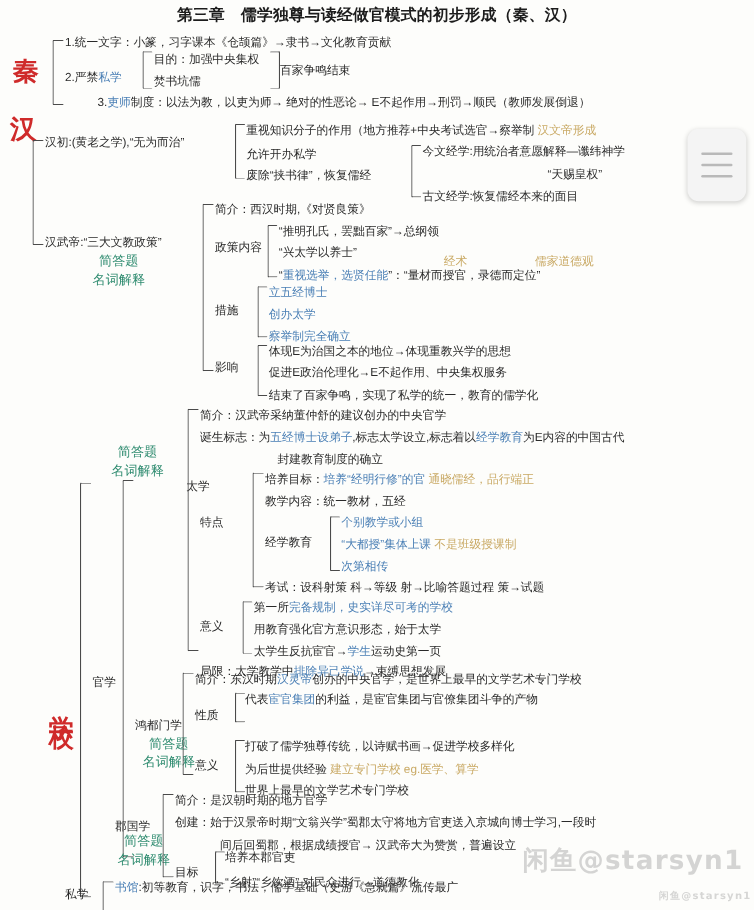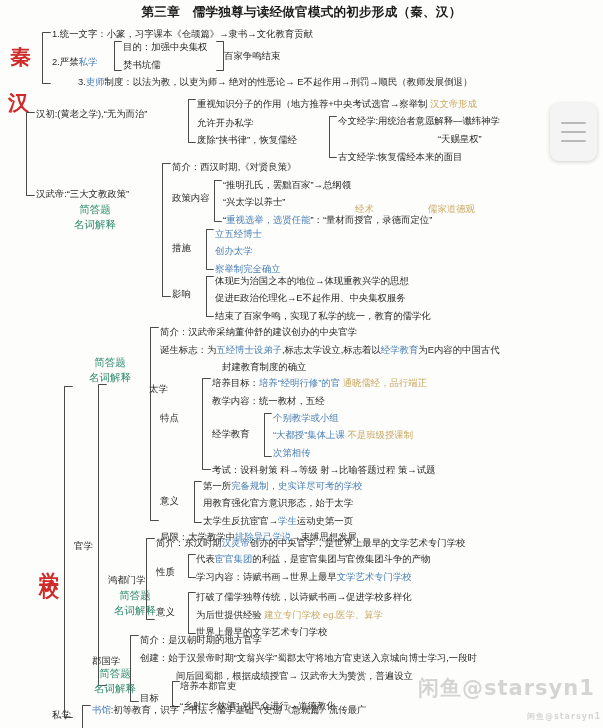--- a/index.html
+++ b/index.html
@@ -212,23 +212,20 @@
 
   <div class="n" style="left:156px;top:537px;">
     <span>简介：</span><span>东汉时期</span><span class="blue">汉灵帝</span><span>创办的中央官学，是世界上最早的文学艺术专门学校</span>
   </div>
 
   <div class="n" style="left:156px;top:566px;">性质</div>
   <div class="brk" style="left:188px;top:554px;width:7px;height:22px;"></div>
   <div class="n" style="left:196px;top:553px;">
     <span>代表</span><span class="blue">宦官集团</span><span>的利益，是宦官集团与官僚集团斗争的产物</span>
   </div>
-  <div class="n" style="left:196px;top:571px;">
-    <span>学习内容：诗赋书画→世界上最早</span><span class="blue">文学艺术专门学校</span>
-  </div>
 
   <div class="n" style="left:156px;top:606px;">意义</div>
   <div class="brk" style="left:188px;top:592px;width:7px;height:40px;"></div>
   <div class="n" style="left:196px;top:609px;">
     <span>为后世提供经验</span>&nbsp;<span class="gold">建立专门学校 eg.医学、算学</span>
   </div>
   <div class="n" style="left:196px;top:591px;">打破了儒学独尊传统，以诗赋书画→促进学校多样化</div>
   <div class="n" style="left:196px;top:626px;">世界上最早的文学艺术专门学校</div>
 
   <div class="n" style="left:92px;top:655px;">郡国学</div>

